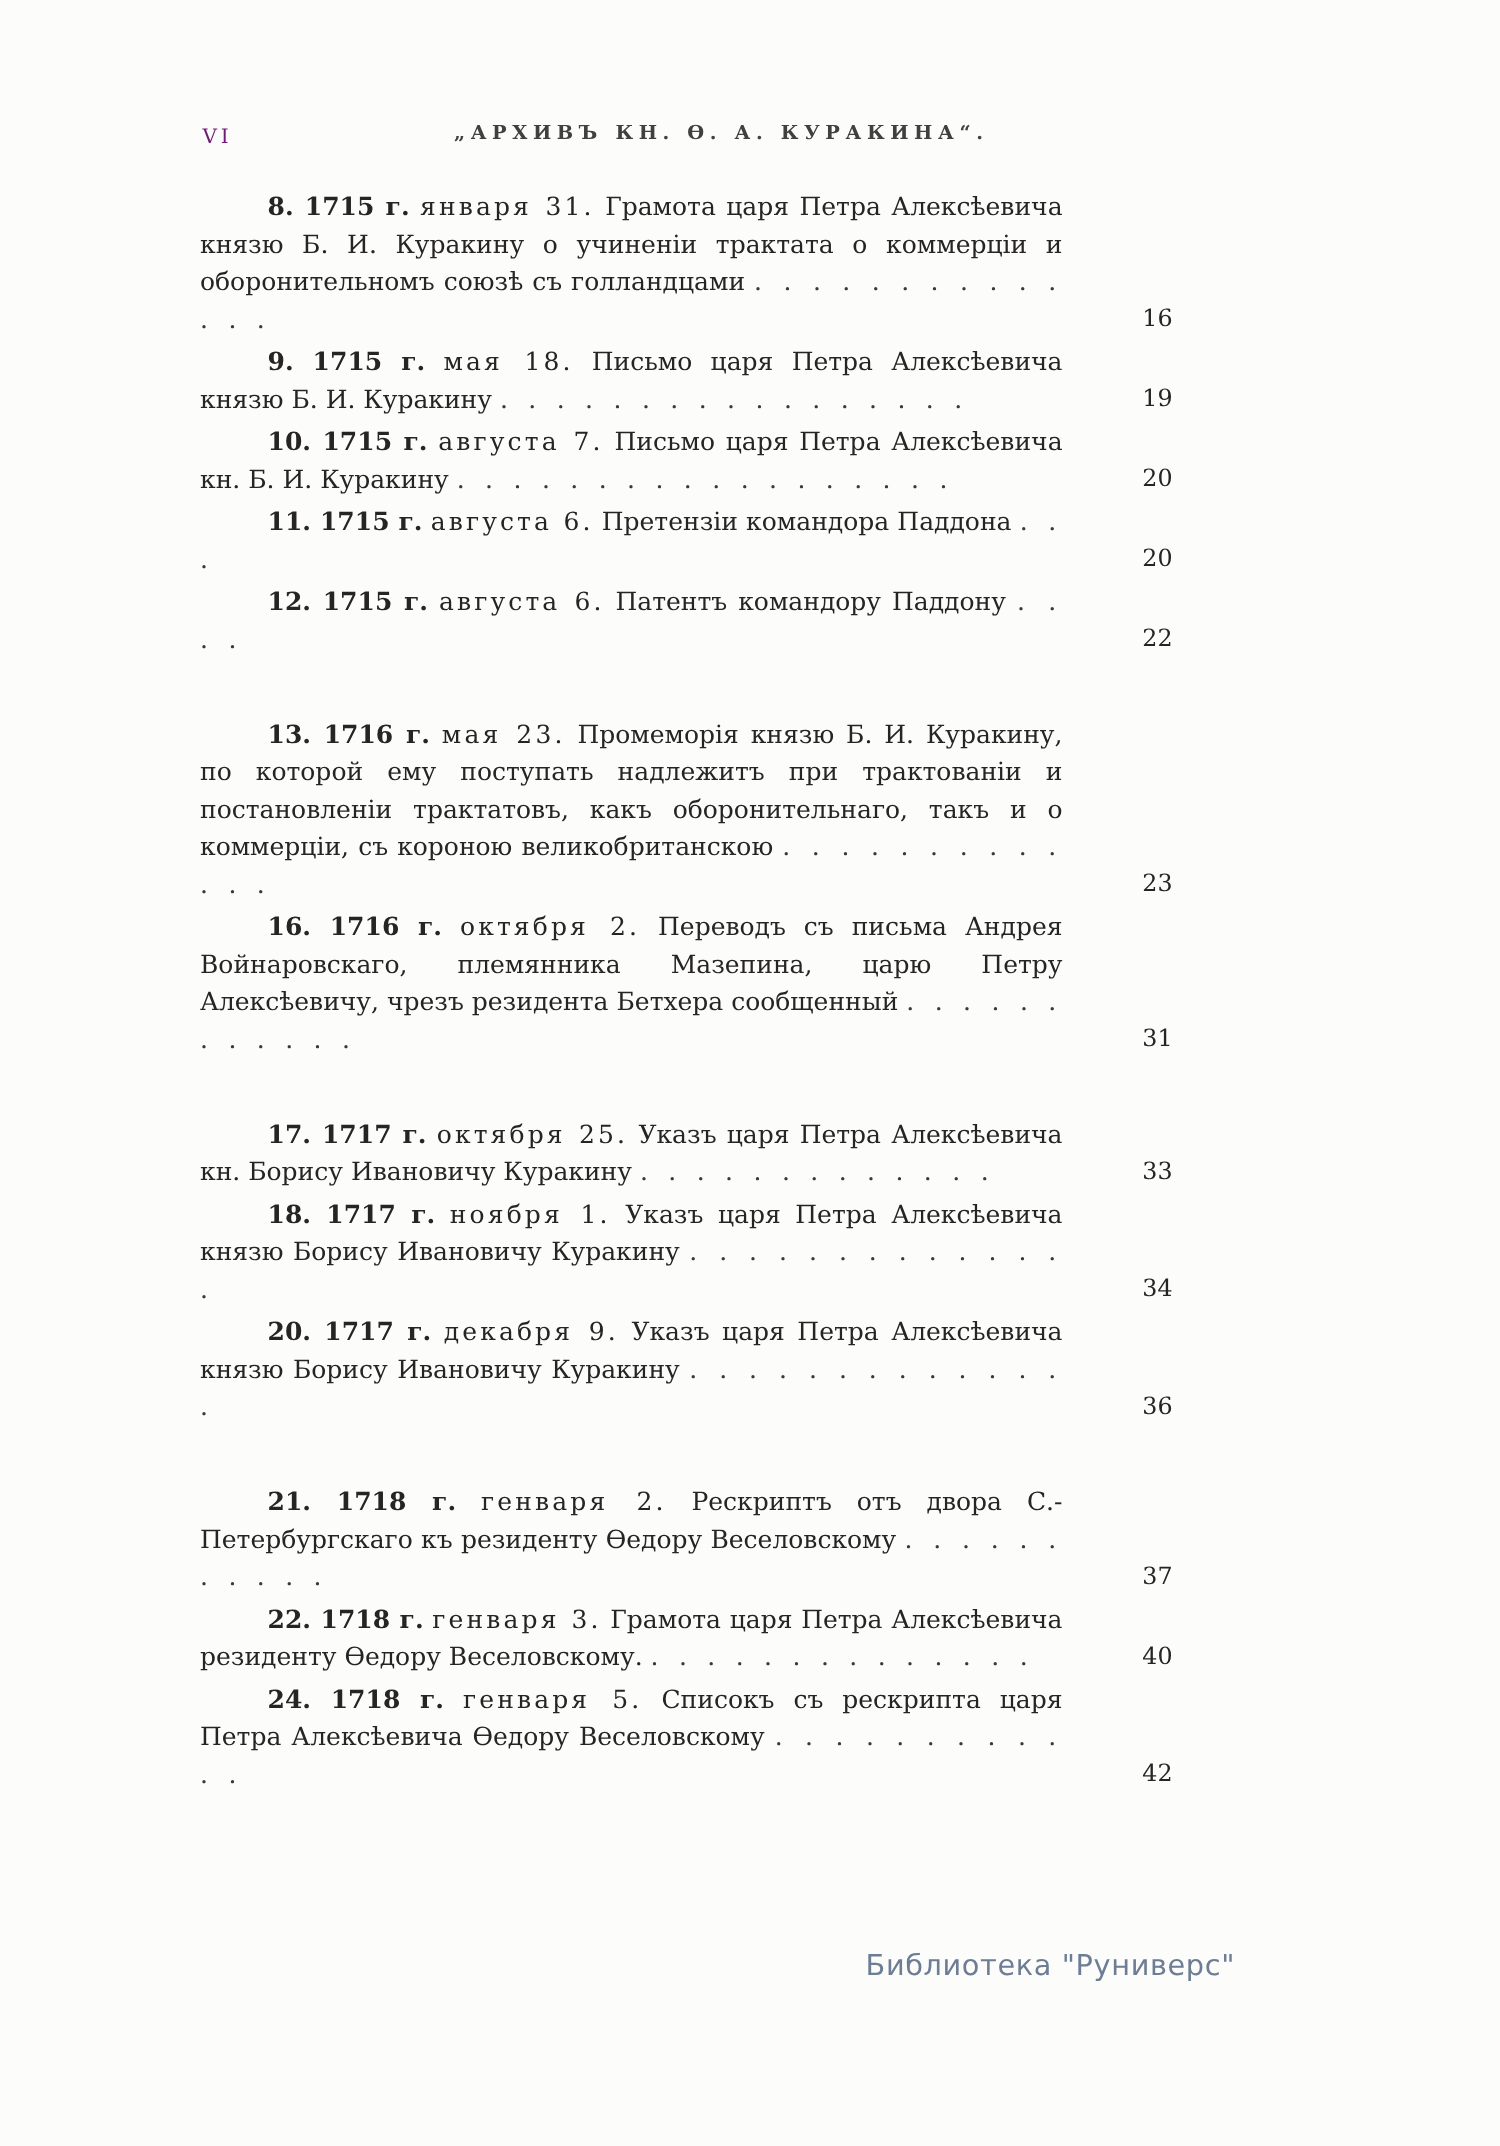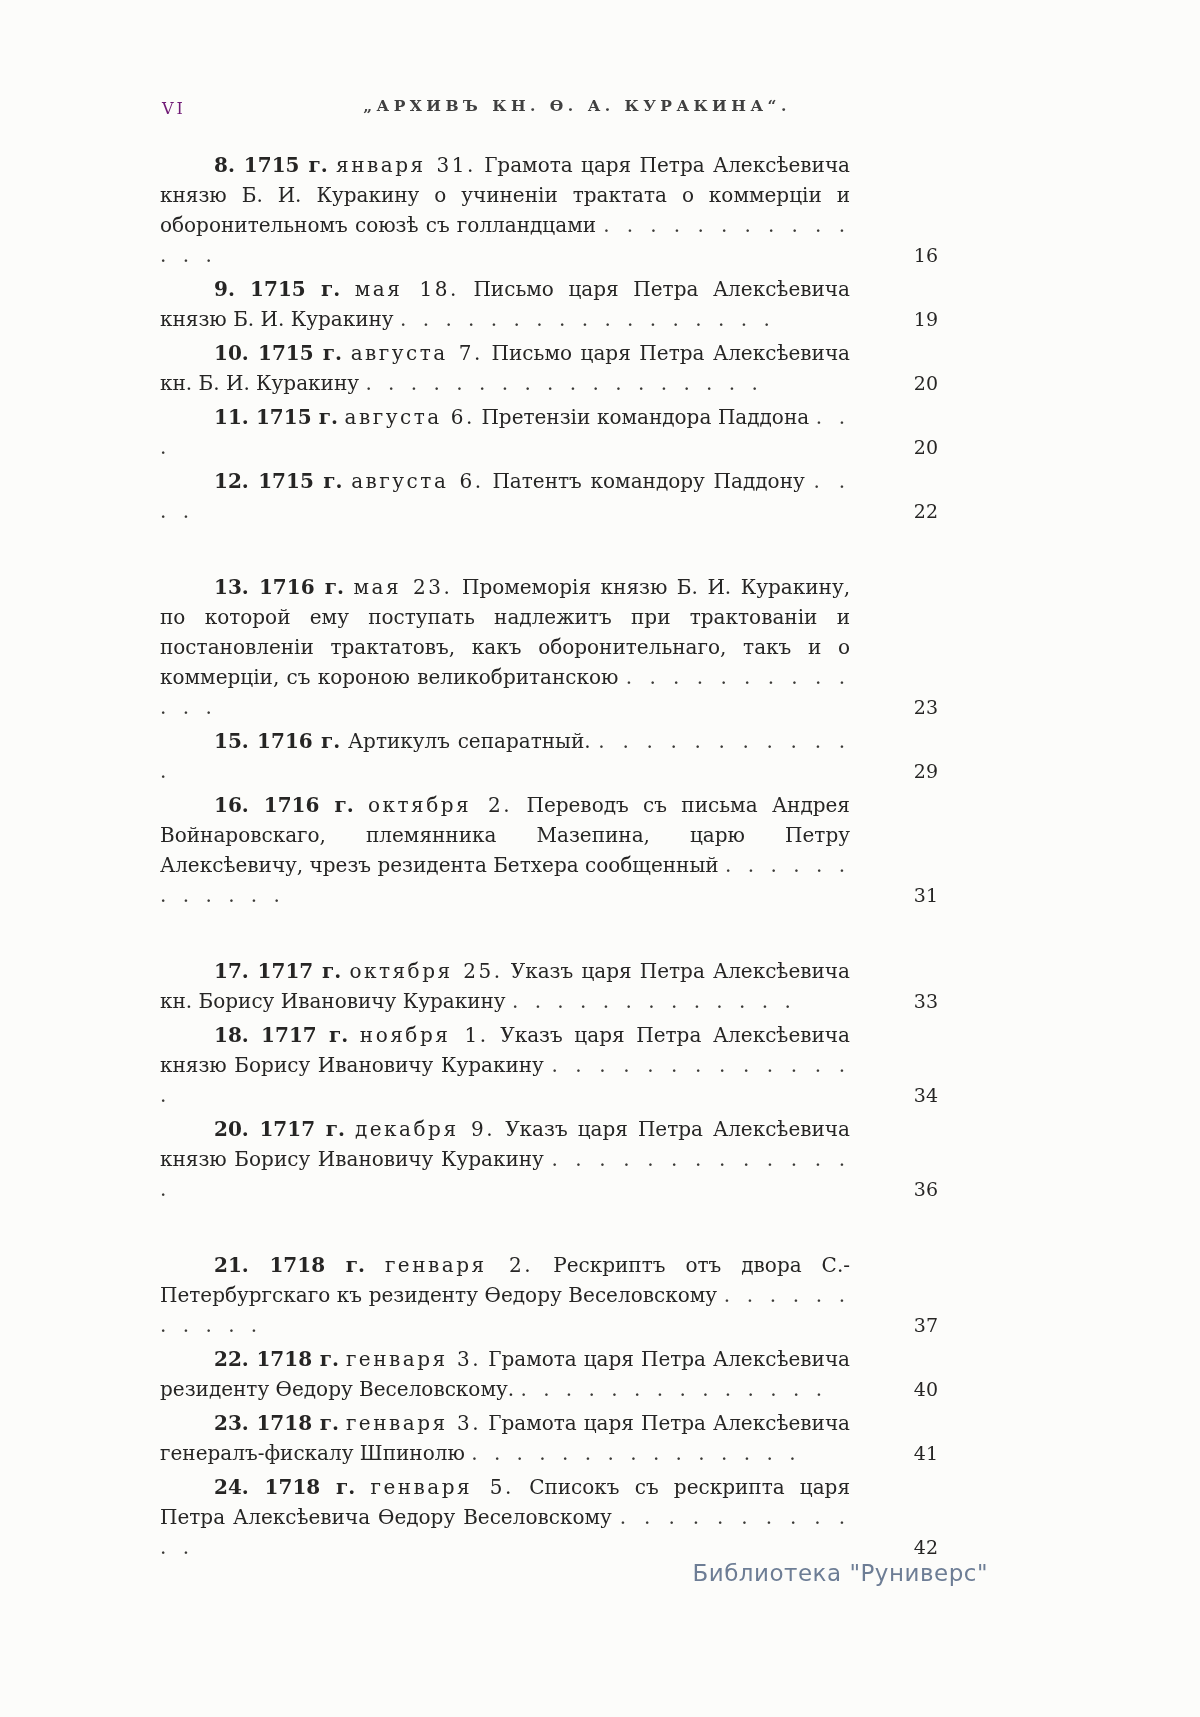--- a/index.html
+++ b/index.html
@@ -137,27 +137,20 @@
     <span class="page-num">22</span>
   </div>
       <div class="entry gap">
     <span class="head">13. 1716 г.</span>
     <span class="date">мая 23.</span>
     <span class="text">Промеморія князю Б. И. Куракину, по которой ему поступать надлежитъ при трактованіи и постановленіи трактатовъ, какъ оборонительнаго, такъ и о коммерціи, съ короною великобританскою</span>
     <span class="dots">. . . . . . . . . . . . .</span>
     <span class="page-num">23</span>
   </div>
       <div class="entry">
-    <span class="head">15. 1716 г.</span>
-    <span class="date"></span>
-    <span class="text">Артикулъ сепаратный.</span>
-    <span class="dots">. . . . . . . .   . . . .</span>
-    <span class="page-num">29</span>
-  </div>
-      <div class="entry">
     <span class="head">16. 1716 г.</span>
     <span class="date">октября 2.</span>
     <span class="text">Переводъ съ письма Андрея Войнаровскаго, племянника Мазепина, царю Петру Алексѣевичу, чрезъ резидента Бетхера сообщенный</span>
     <span class="dots">. . . . . . . . . . . .</span>
     <span class="page-num">31</span>
   </div>
       <div class="entry gap">
     <span class="head">17. 1717 г.</span>
     <span class="date">октября 25.</span>
     <span class="text">Указъ царя Петра Алексѣевича кн. Борису Ивановичу Куракину</span>
@@ -186,27 +179,20 @@
     <span class="page-num">37</span>
   </div>
       <div class="entry">
     <span class="head">22. 1718 г.</span>
     <span class="date">генваря 3.</span>
     <span class="text">Грамота царя Петра Алексѣевича резиденту Ѳедору Веселовскому.</span>
     <span class="dots">. . . . . . . . . . . . . .</span>
     <span class="page-num">40</span>
   </div>
       <div class="entry">
-    <span class="head">23. 1718 г.</span>
-    <span class="date">генваря 3.</span>
-    <span class="text">Грамота царя Петра Алексѣевича генералъ-фискалу Шпинолю</span>
-    <span class="dots">. . . . . . . . . . . . . . .</span>
-    <span class="page-num">41</span>
-  </div>
-      <div class="entry">
     <span class="head">24. 1718 г.</span>
     <span class="date">генваря 5.</span>
     <span class="text">Списокъ съ рескрипта царя Петра Алексѣевича Ѳедору Веселовскому</span>
     <span class="dots">. . . . . . . . . . . .</span>
     <span class="page-num">42</span>
   </div>
     </div>
 
 </div>
 

